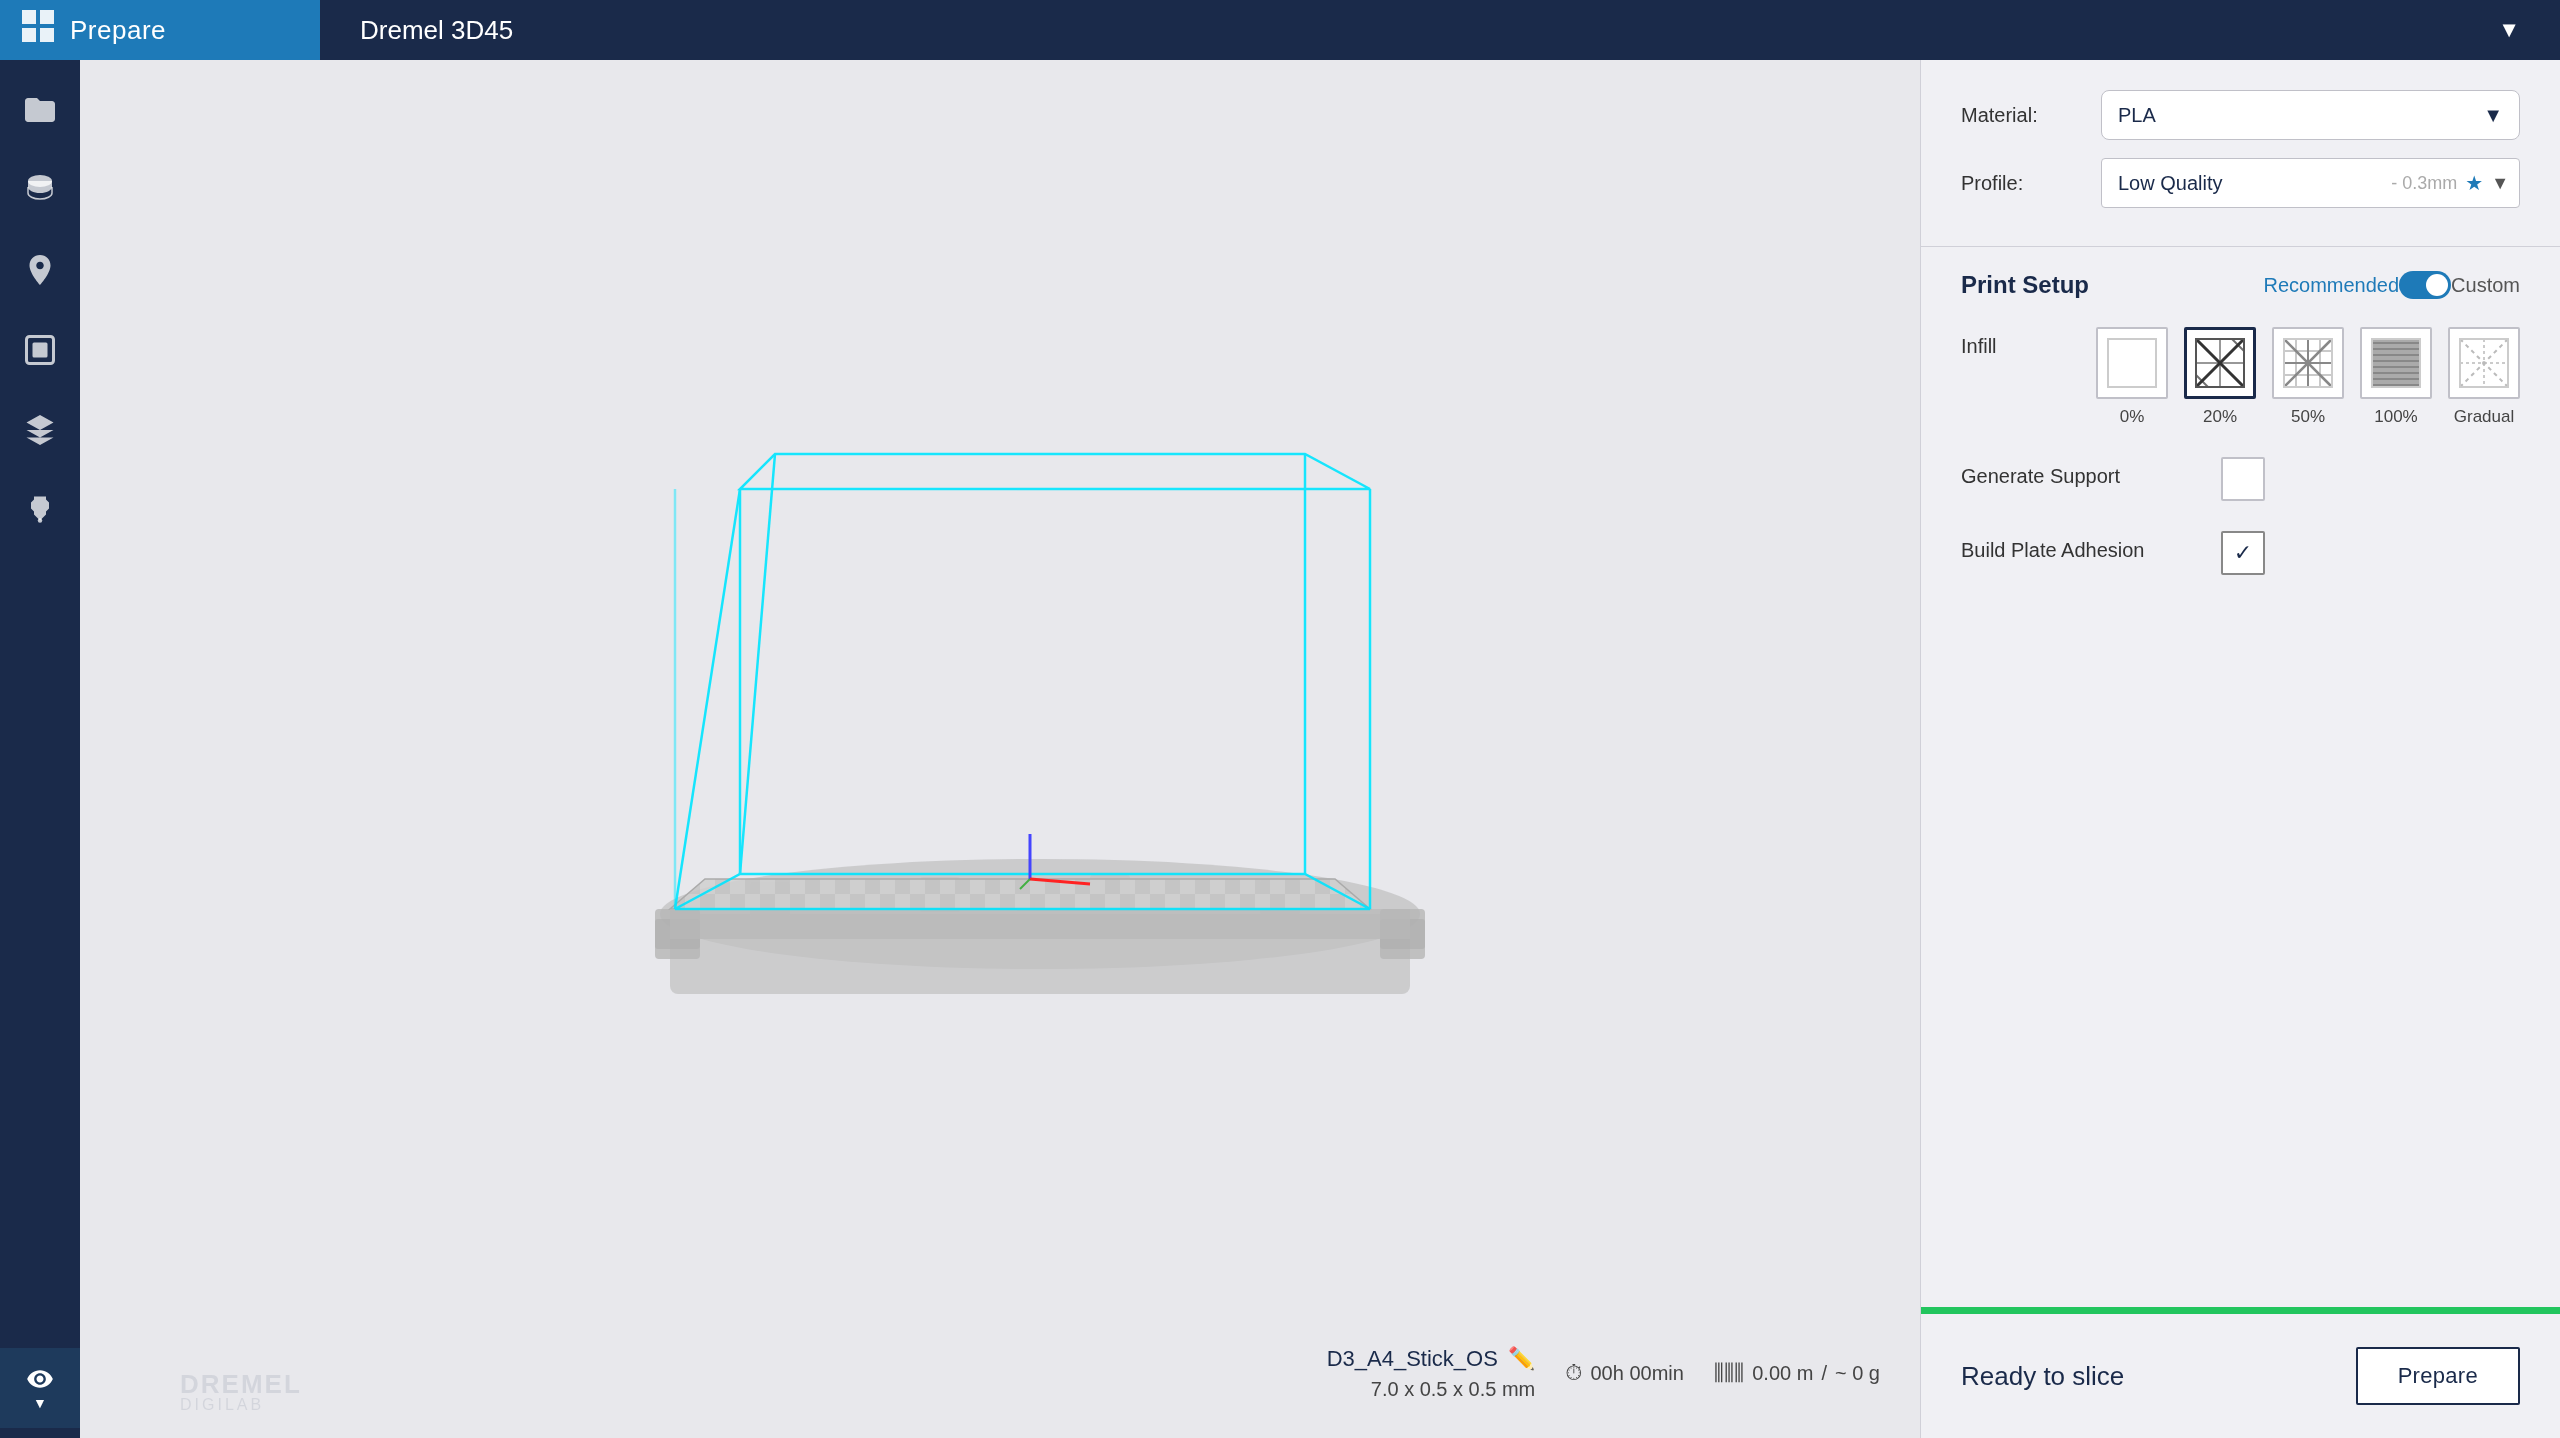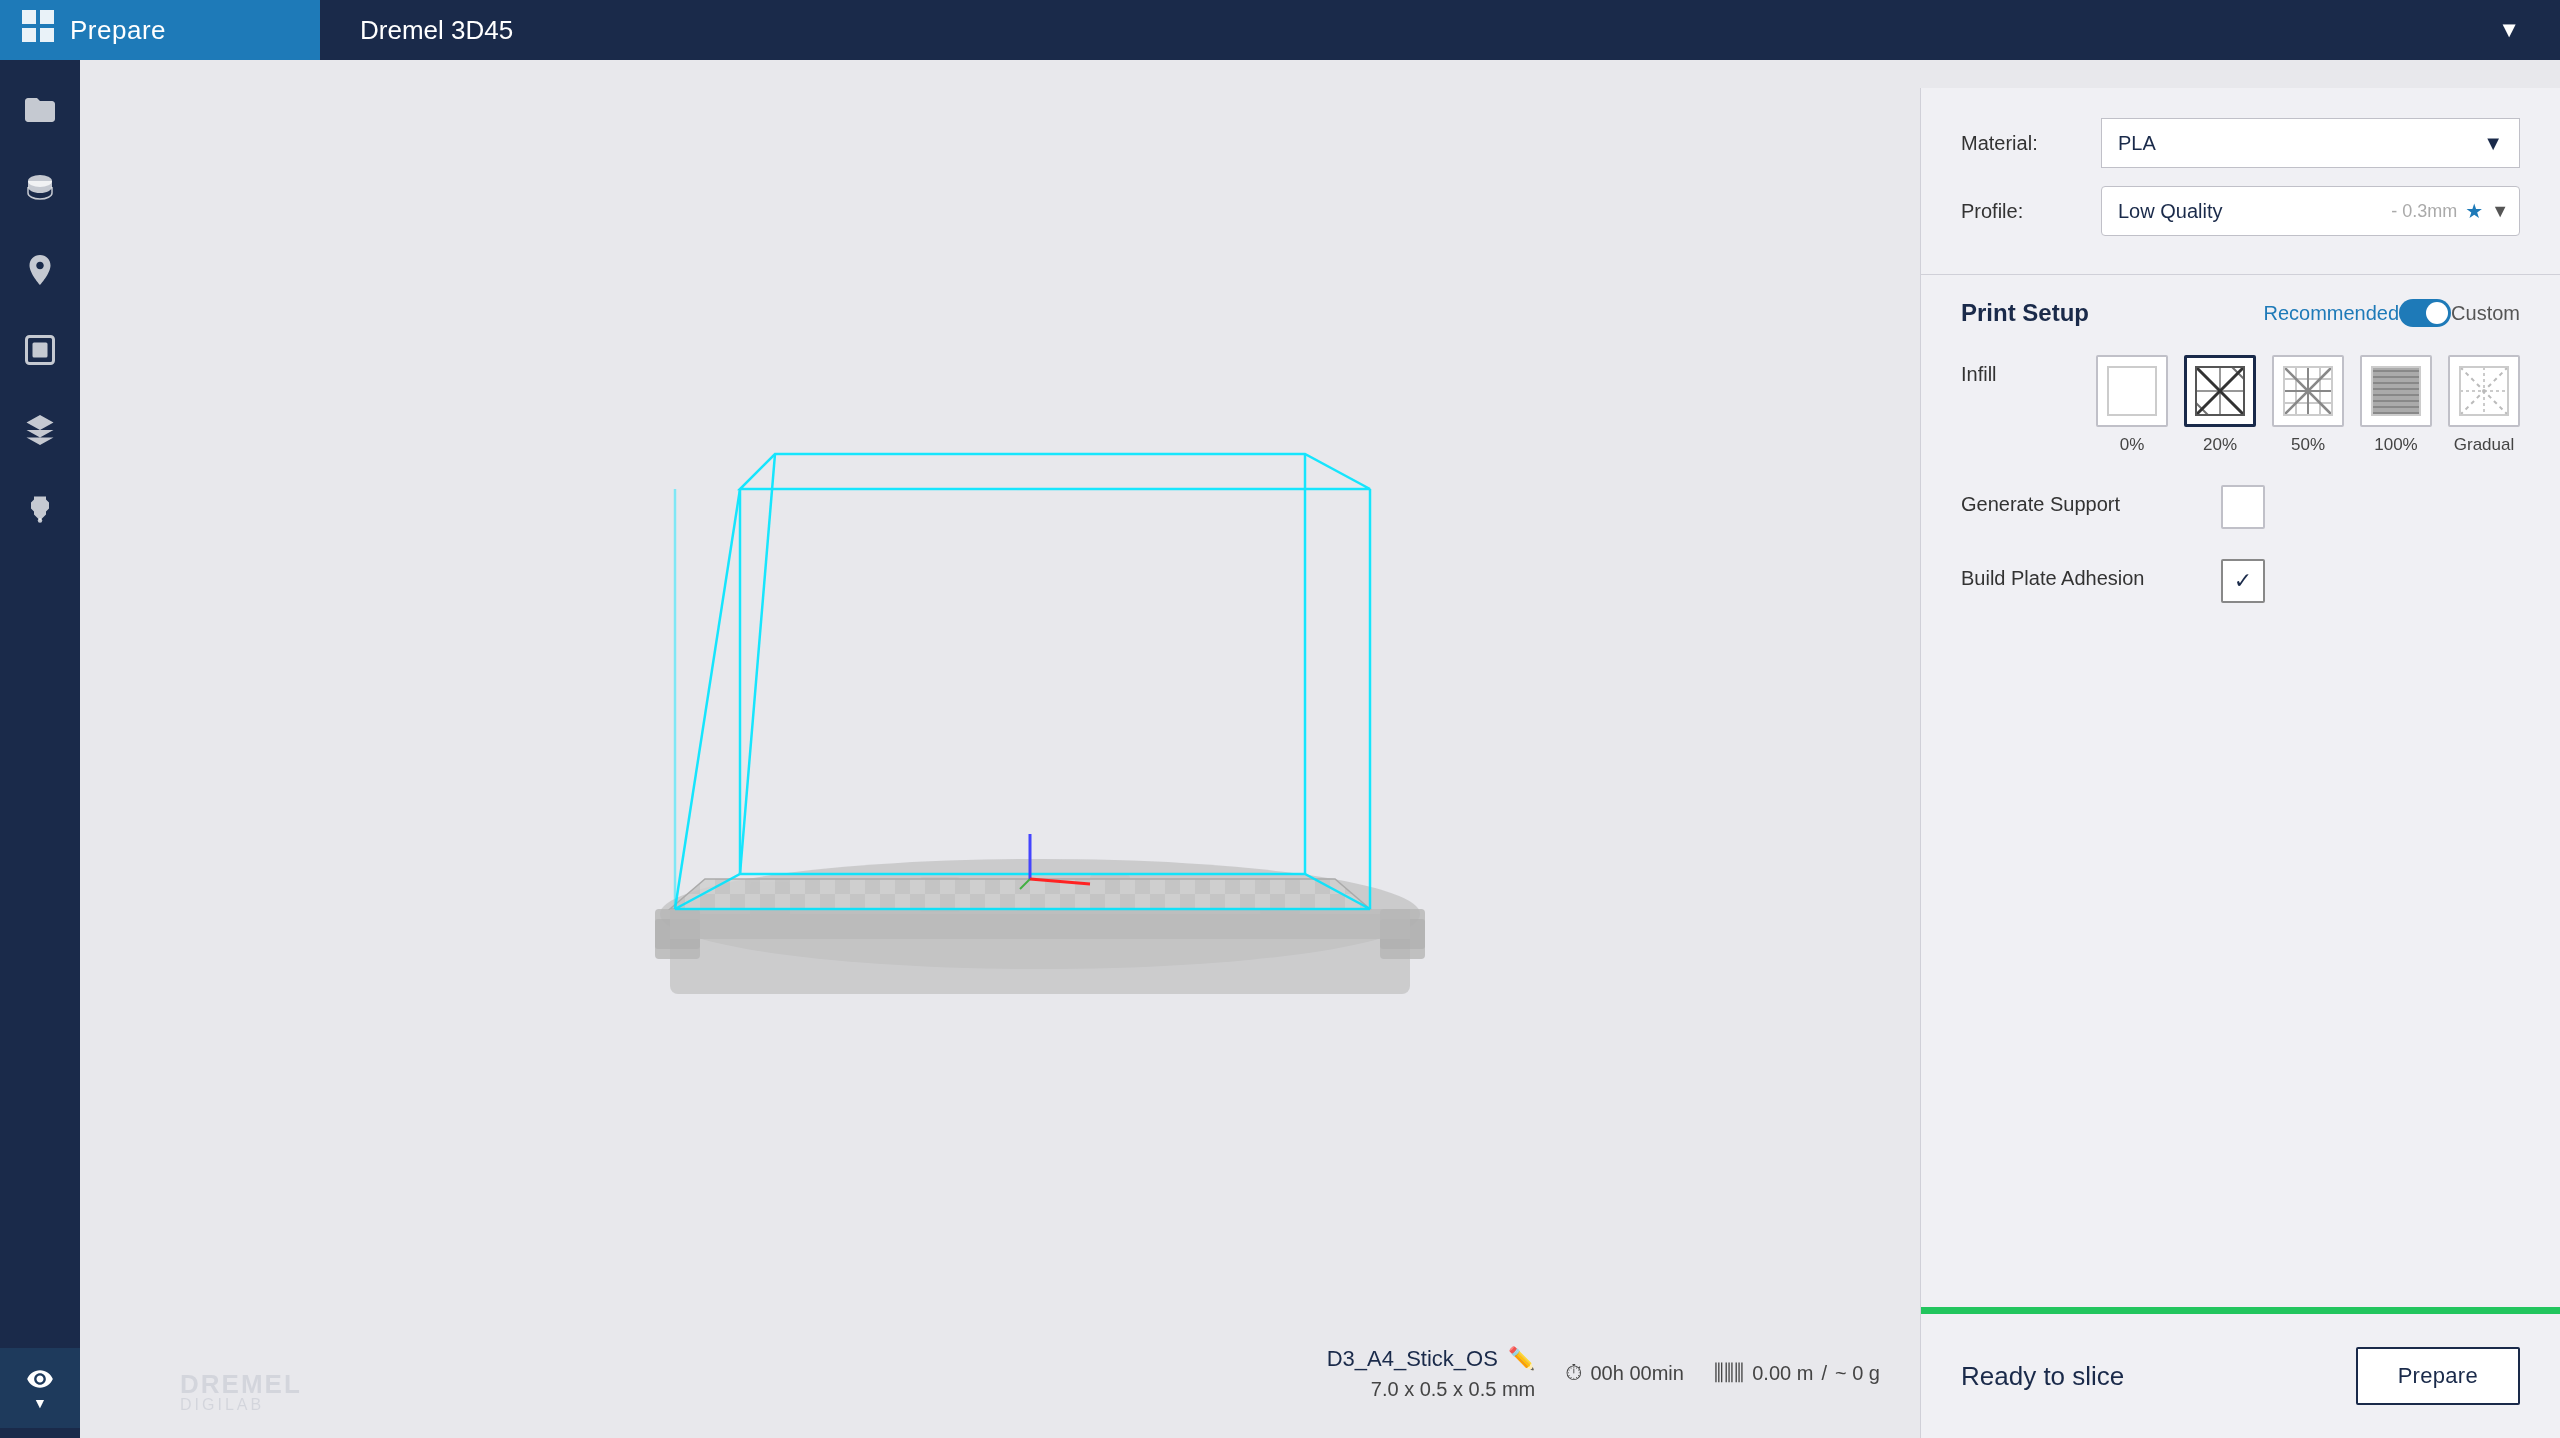--- a/index.html
+++ b/index.html
@@ -183,21 +183,20 @@
     }
 
     
     .right-panel {
       width: 640px;
       background: #f0f0f4;
       border-left: 1px solid #d0d0d8;
       display: flex;
       flex-direction: column;
       flex-shrink: 0;
-      margin-top: 28px;
     }
 
     .printer-section {
       padding: 30px 40px 20px;
       border-bottom: 1px solid #d0d0d8;
     }
 
     .field-row {
       display: flex;
       align-items: center;
@@ -205,21 +204,21 @@
     }
     .field-label {
       width: 140px;
       font-size: 20px;
       color: #333;
     }
     .field-select {
       flex: 1;
       height: 50px;
       border: 1px solid #c0c0c8;
-      border-radius: 0;
+      border-radius: 8px;
       background: white;
       font-size: 20px;
       padding: 0 16px;
       color: #1a2a4a;
       cursor: pointer;
       display: flex;
       align-items: center;
       justify-content: space-between;
     }
     .field-select-with-star {

